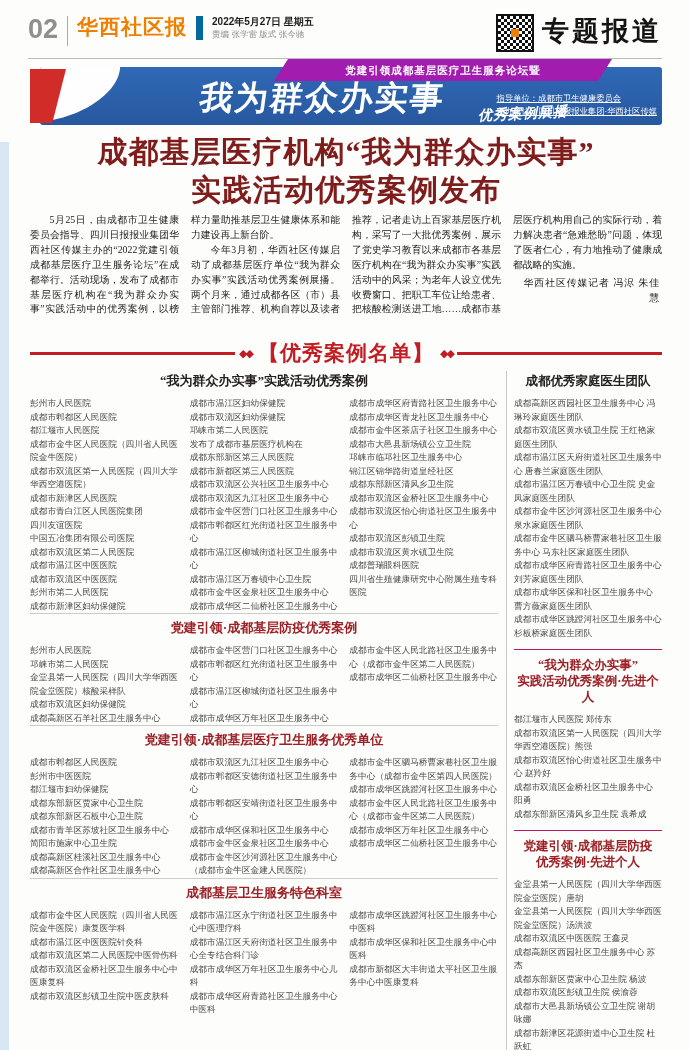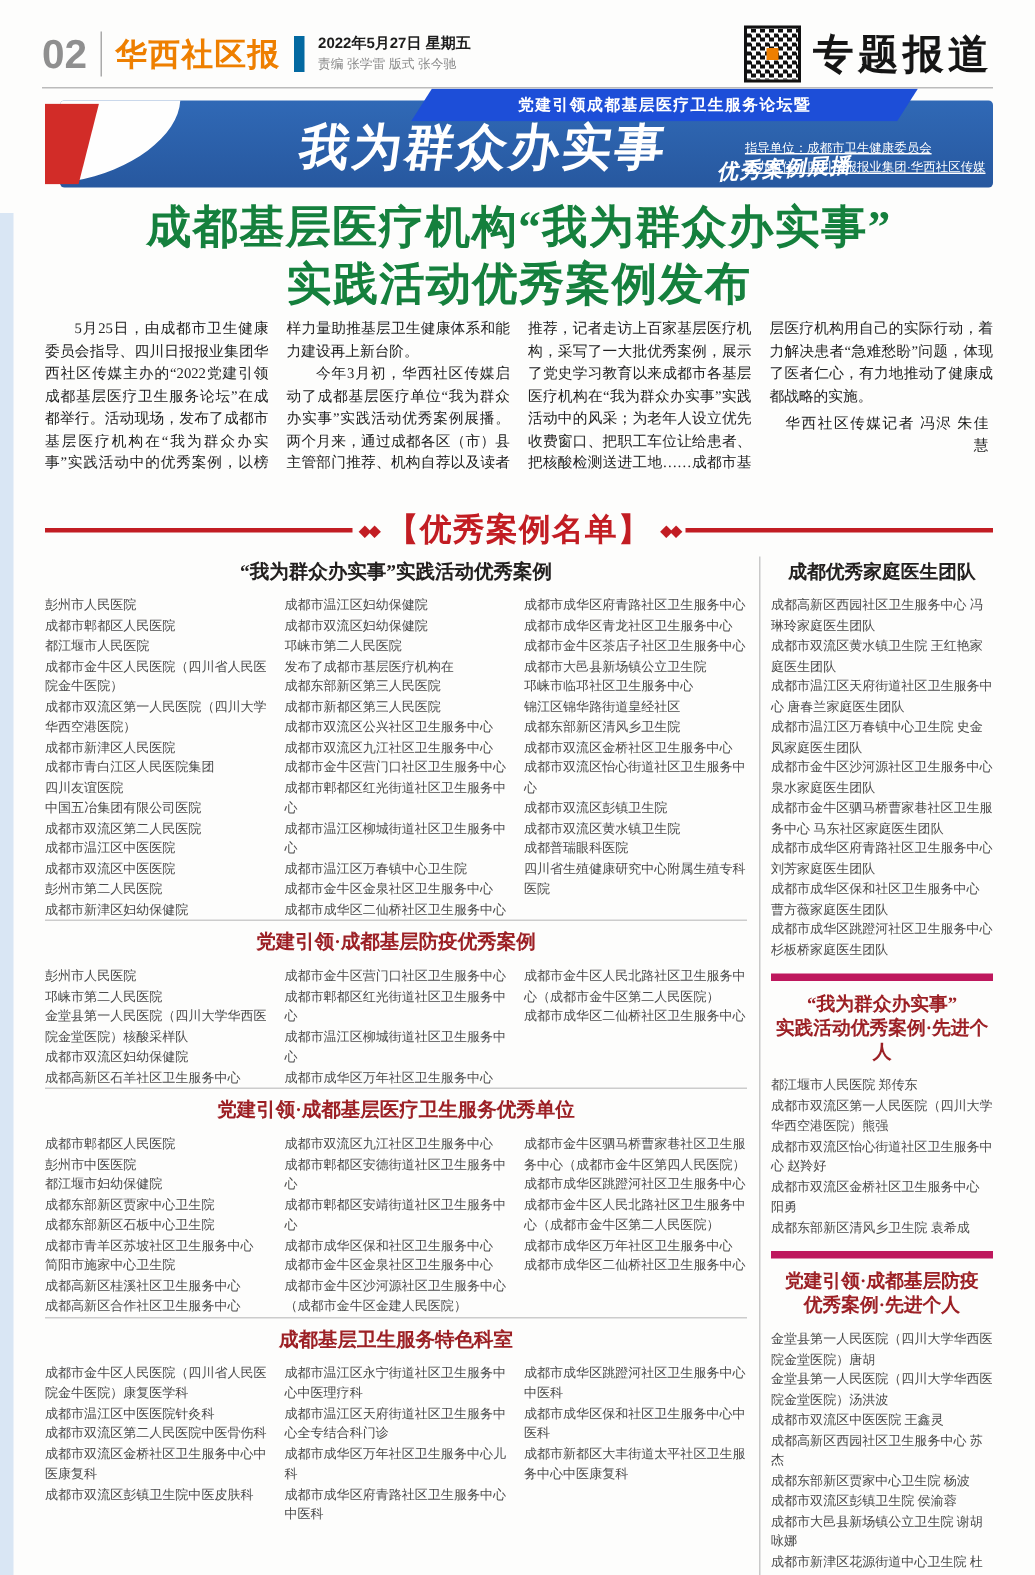--- a/index.html
+++ b/index.html
@@ -1,44 +1,44 @@
 <!DOCTYPE html>
 <html><head>
 <meta charset="utf-8">
 <style>
   html,body{margin:0;padding:0;}
   body{width:690px;height:1050px;background:#fdfdfc;font-family:"Liberation Serif","DejaVu Serif",serif;position:relative;overflow:hidden;}
   .page{position:absolute;inset:0;}
   .left-strip{position:absolute;left:0;top:142px;width:9px;height:908px;background:#d9e6f4;}
   
-  .header{position:absolute;left:28px;top:16px;width:634px;height:40px;display:flex;align-items:center;}
+  .header{position:absolute;left:28px;top:16px;width:634px;height:40px;display:flex;align-items:flex-start;}
   .pagenum{font:bold 27px/27px "Liberation Sans",sans-serif;color:#8f8f8f;}
   .hsep{width:1px;height:30px;background:#aaa;margin:0 9px;}
   .masthead{font:bold 21px/21px "Liberation Sans",sans-serif;color:#ee7f00;letter-spacing:1px;}
   .dateblock{margin-left:9px;border-left:7px solid #0369a1;padding-left:9px;}
   .date1{font:bold 10px/12px "Liberation Sans",sans-serif;color:#1c1c1c;}
   .date2{font:8.5px/11px "Liberation Sans",sans-serif;color:#8a8a8a;margin-top:1px;}
   .hspacer{flex:1;}
   .qr{width:34px;height:34px;position:relative;flex:0 0 auto;
       background:conic-gradient(#111 25%,#fff 0 50%,#111 0 75%,#fff 0) 0 0/6px 6px;outline:2px solid #111;}
   .qr::after{content:"";position:absolute;inset:13px;background:#ee7f00;}
   .section-label{font:bold 27px/30px "Liberation Serif",serif;color:#151515;letter-spacing:3px;margin-left:10px;}
   .header-rule{position:absolute;left:28px;top:58px;width:634px;border-top:1px solid #bbb;}
   
   .banner{position:absolute;left:30px;top:61px;width:632px;height:69px;}
   .banner-blue{position:absolute;left:10px;right:0;top:6px;height:58px;background:linear-gradient(180deg,#3069b6,#27589f);border-radius:3px;overflow:hidden;}
   .swoosh{position:absolute;left:-58px;top:-28px;width:140px;height:80px;background:#fefefe;border-radius:50%;transform:rotate(-16deg);}
   .banner-red-block{position:absolute;left:0;top:8px;width:36px;height:54px;background:#d22c28;clip-path:polygon(0 0,100% 0,62% 100%,0 100%);z-index:2;}
-  .ribbon{position:absolute;left:244px;top:-2px;width:338px;height:22px;background:#1d4ed8;clip-path:polygon(14px 0,100% 0,calc(100% - 14px) 100%,0 100%);display:flex;align-items:center;justify-content:center;z-index:3;}
+  .ribbon{position:absolute;left:244px;top:-2px;width:338px;height:22px;background:#a21caf;clip-path:polygon(14px 0,100% 0,calc(100% - 14px) 100%,0 100%);display:flex;align-items:center;justify-content:center;z-index:3;}
   .ribbon span{font:bold 10.5px/10.5px "Liberation Sans",sans-serif;color:#fff;letter-spacing:1px;}
   .banner-main{position:absolute;left:160px;top:13px;font:900 33px/36px "Liberation Sans",sans-serif;color:#fff;transform:skewX(-8deg);letter-spacing:2px;}
   .banner-sub{position:absolute;left:438px;top:40px;font:italic bold 14px/14px "Liberation Serif",serif;color:#fff;transform:rotate(-3deg);letter-spacing:1px;}
   .banner-units{position:absolute;right:5px;top:25px;font:8.3px/12.5px "Liberation Sans",sans-serif;color:#fff;text-align:left;text-decoration:underline;}
   
-  .headline{position:absolute;left:30px;top:133px;width:632px;margin:0;text-align:center;font:bold 30px/38px "Liberation Serif",serif;color:#15803d;letter-spacing:1px;}
+  .headline{position:absolute;left:30px;top:133px;width:632px;margin:0;text-align:center;font:bold 30px/38px "Liberation Serif",serif;color:#7f1d1d;letter-spacing:1px;}
   
   .article{position:absolute;left:30px;top:213px;width:632px;height:121px;column-count:4;column-gap:12px;font-size:9.8px;line-height:14.9px;text-align:justify;color:#222;}
   .article p{margin:0;text-indent:2em;}
   .article .byline{text-indent:0;text-align:right;padding-right:2px;margin-top:3px;letter-spacing:1px;color:#1a1a1a;}
   
   .fancy{position:absolute;left:30px;top:340px;width:632px;height:26px;display:flex;align-items:center;}
   .bar{flex:1;height:3px;background:#c21d23;}
   .diamonds{color:#c21d23;font-size:11px;margin:0 4px;letter-spacing:-2px;font-family:"DejaVu Sans",sans-serif;}
   .fancy-title{font:bold 21px/24px "Liberation Serif",serif;color:#c21d23;letter-spacing:1px;margin:0 2px;}
   
@@ -46,21 +46,21 @@
   .main-lists{width:468px;}
   .v-div{width:1px;background:#c9c9c9;margin:2px 7px 8px 8px;}
   .sidebar{flex:1;min-width:0;}
   .sec{margin-bottom:6px;border-bottom:1px solid #ccc;}
   .sec:last-child{border-bottom:none;}
   .sec-title{text-align:center;font:bold 13px/15px "Liberation Serif",serif;margin:4px 0 9px;}
   .sec-title.dark{color:#23201f;}
   .sec-title.red{color:#9c2025;}
   .sec-list{column-count:3;column-gap:11px;font-size:8.7px;line-height:13.5px;color:#4a4a4a;}
   .sec-list .item,.side-list .item{break-inside:avoid;}
-  .side-sec{padding-bottom:9px;margin-bottom:7px;border-bottom:5px solid #be185d;}
+  .side-sec{padding-bottom:9px;margin-bottom:7px;border-bottom:1px solid #be185d;}
   .side-sec:last-child{border-bottom:none;}
   .side-title{text-align:center;font:bold 12.5px/16px "Liberation Serif",serif;margin:4px 0 8px;}
   .side-title.dark{color:#23201f;}
   .side-title.red{color:#9c2025;}
   .side-list{font-size:8.7px;line-height:13.5px;color:#4a4a4a;}
 </style>
 </head>
 <body>
 
 <div class="page">

